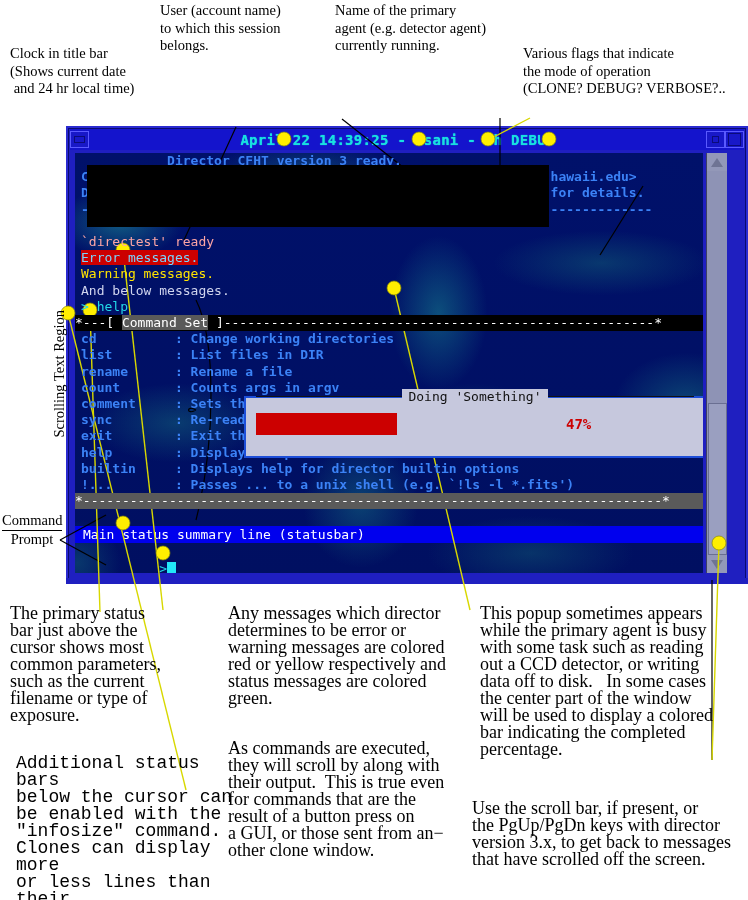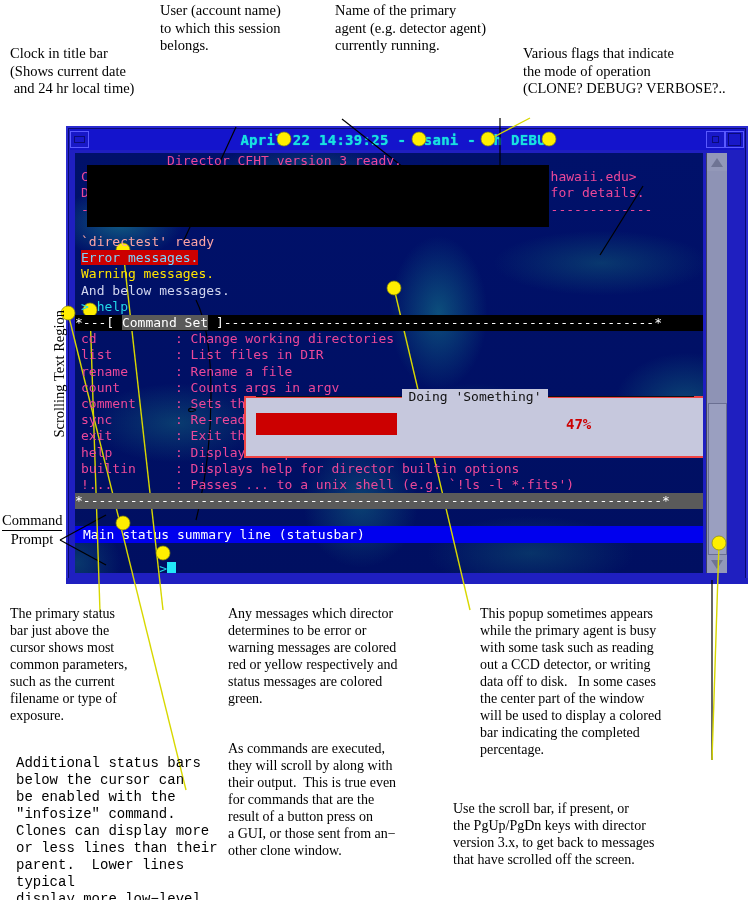--- a/index.html
+++ b/index.html
@@ -3,21 +3,21 @@
 <meta charset="utf-8">
 <title>Director CFHT annotated screenshot</title>
 <style>
   html,body{margin:0;padding:0;background:#ffffff;}
   body{width:748px;height:900px;position:relative;overflow:hidden;
        font-family:"Liberation Serif","DejaVu Serif",serif;color:#000;}
 
   
   .ann{position:absolute;font-family:"Liberation Serif","DejaVu Serif",serif;
        font-size:14.5px;line-height:17.5px;color:#000;white-space:pre-wrap;}
-  .ann.small{font-size:14px;line-height:17px;}
+  .ann.small{font-size:18px;line-height:17px;}
 
   
   #leaders{position:absolute;left:0;top:0;width:748px;height:900px;
            pointer-events:none;}
 
   
   #window{position:absolute;left:66px;top:126px;width:682px;height:458px;
           background:#1b1bb4;}
   .winframe{position:absolute;inset:0;border:2px solid #2a2ad0;
             box-shadow:inset 0 0 0 1px #0a0a70;background:#1f1fc0;}
@@ -52,36 +52,36 @@
        radial-gradient(ellipse 80px 90px at 46% 78%, rgba(26,140,140,.40), rgba(0,0,0,0) 72%),
        radial-gradient(ellipse 140px 50px at 70% 88%, rgba(20,110,118,.38), rgba(0,0,0,0) 74%),
        radial-gradient(ellipse 60px 60px at 6%  90%, rgba(24,130,130,.35), rgba(0,0,0,0) 72%),
        radial-gradient(ellipse 90px 40px at 62% 60%, rgba(18,100,110,.35), rgba(0,0,0,0) 74%),
        linear-gradient(#00116b,#000f60);
   }
   .tline{position:relative;z-index:2;
          font-family:"DejaVu Sans Mono","Liberation Mono",monospace;
          font-size:13px;line-height:16.2px;white-space:pre;color:#dfe3ff;
          padding-left:6px;}
-  .c-white{color:#ec4899;}
+  .c-white{color:#3b82f6;font-weight:bold;}
   .c-green{color:#fca5a5;}
   .c-yellow{color:#ffe400;}
   .c-cyan{color:#22d8e8;}
   .c-grey{color:#cfd4ee;}
   .err{background:#cc0000;color:#7dd3fc;}
   .sep{background:#000000;color:#ffffff;}
   .sep .lbl{background:#5a5a5a;color:#ffffff;}
   .sepbar{background:#5a5a5a;color:#ffffff;}
 
   
   #popup{position:absolute;left:169px;top:243px;width:462px;height:62px;z-index:6;}
   #popup-shadow{position:absolute;left:12px;top:12px;width:462px;height:62px;
                 background:#000;z-index:5;}
   #popup-box{position:absolute;inset:0;background:#c6c8dd;
-             border:2px solid #ef4444;box-sizing:border-box;}
+             border:2px solid #1d4ed8;box-sizing:border-box;}
   #popup-title{position:absolute;left:0;top:-9px;width:100%;text-align:center;
                font-family:"DejaVu Sans Mono","Liberation Mono",monospace;
                font-size:13px;color:#111;background:transparent;}
   #popup-title span{background:#c6c8dd;padding:0 6px;}
   #popup-rule{position:absolute;left:10px;right:10px;top:-2px;height:1px;background:#111;}
   #popup-bar-wrap{position:absolute;left:10px;top:14px;right:10px;height:24px;
                   display:flex;align-items:center;}
   #popup-bar-track{width:300px;height:22px;background:#c6c8dd;}
   #popup-bar-fill{height:22px;background:#cc0000;}
   #popup-pct{margin-left:10px;color:#cc0000;font-weight:bold;
@@ -298,16 +298,16 @@
 <div class="ann small" style="left:480px; top:605px; width:250px;">This popup sometimes appears
 while the primary agent is busy
 with some task such as reading
 out a CCD detector, or writing
 data off to disk.   In some cases
 the center part of the window
 will be used to display a colored
 bar indicating the completed
 percentage.</div>
 
-<div class="ann small" style="left:453px; top:800px; width:262px;">Use the scroll bar, if present, or
+<div class="ann small" style="left:472px; top:800px; width:262px;">Use the scroll bar, if present, or
 the PgUp/PgDn keys with director
 version 3.x, to get back to messages
 that have scrolled off the screen.</div>
 
 </body></html>

